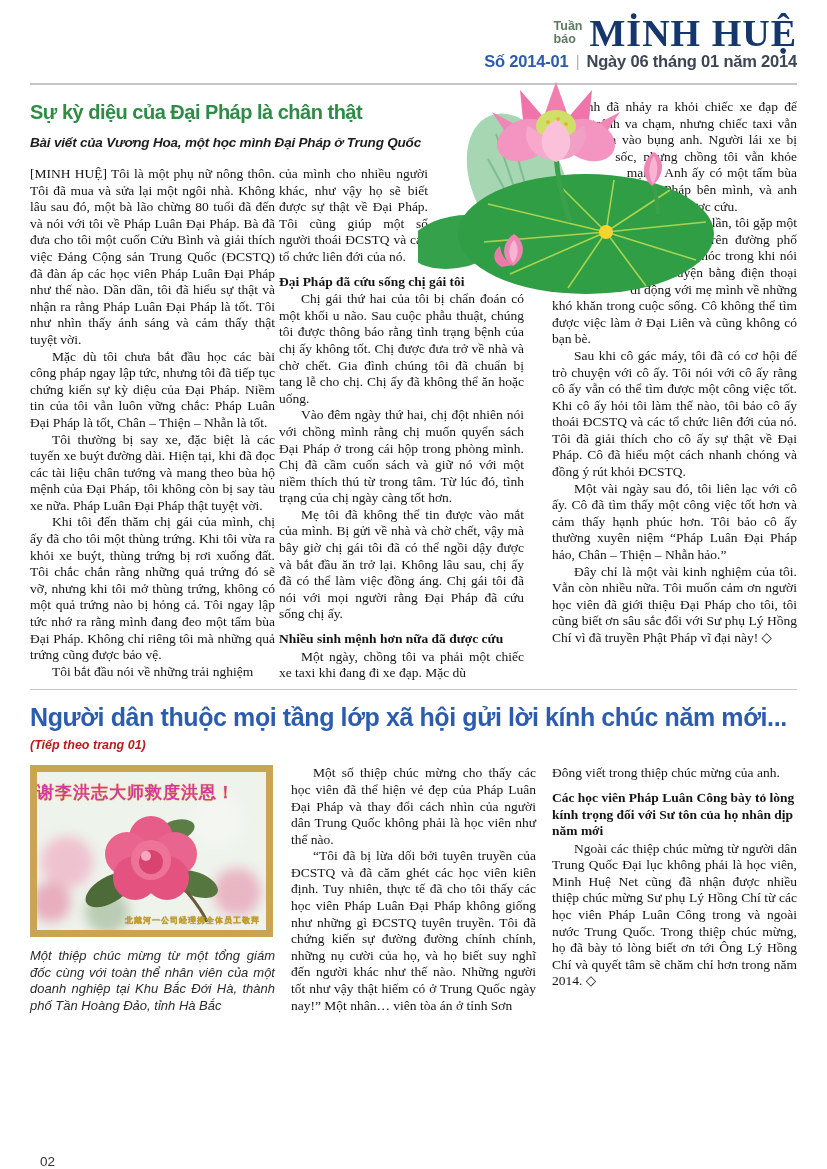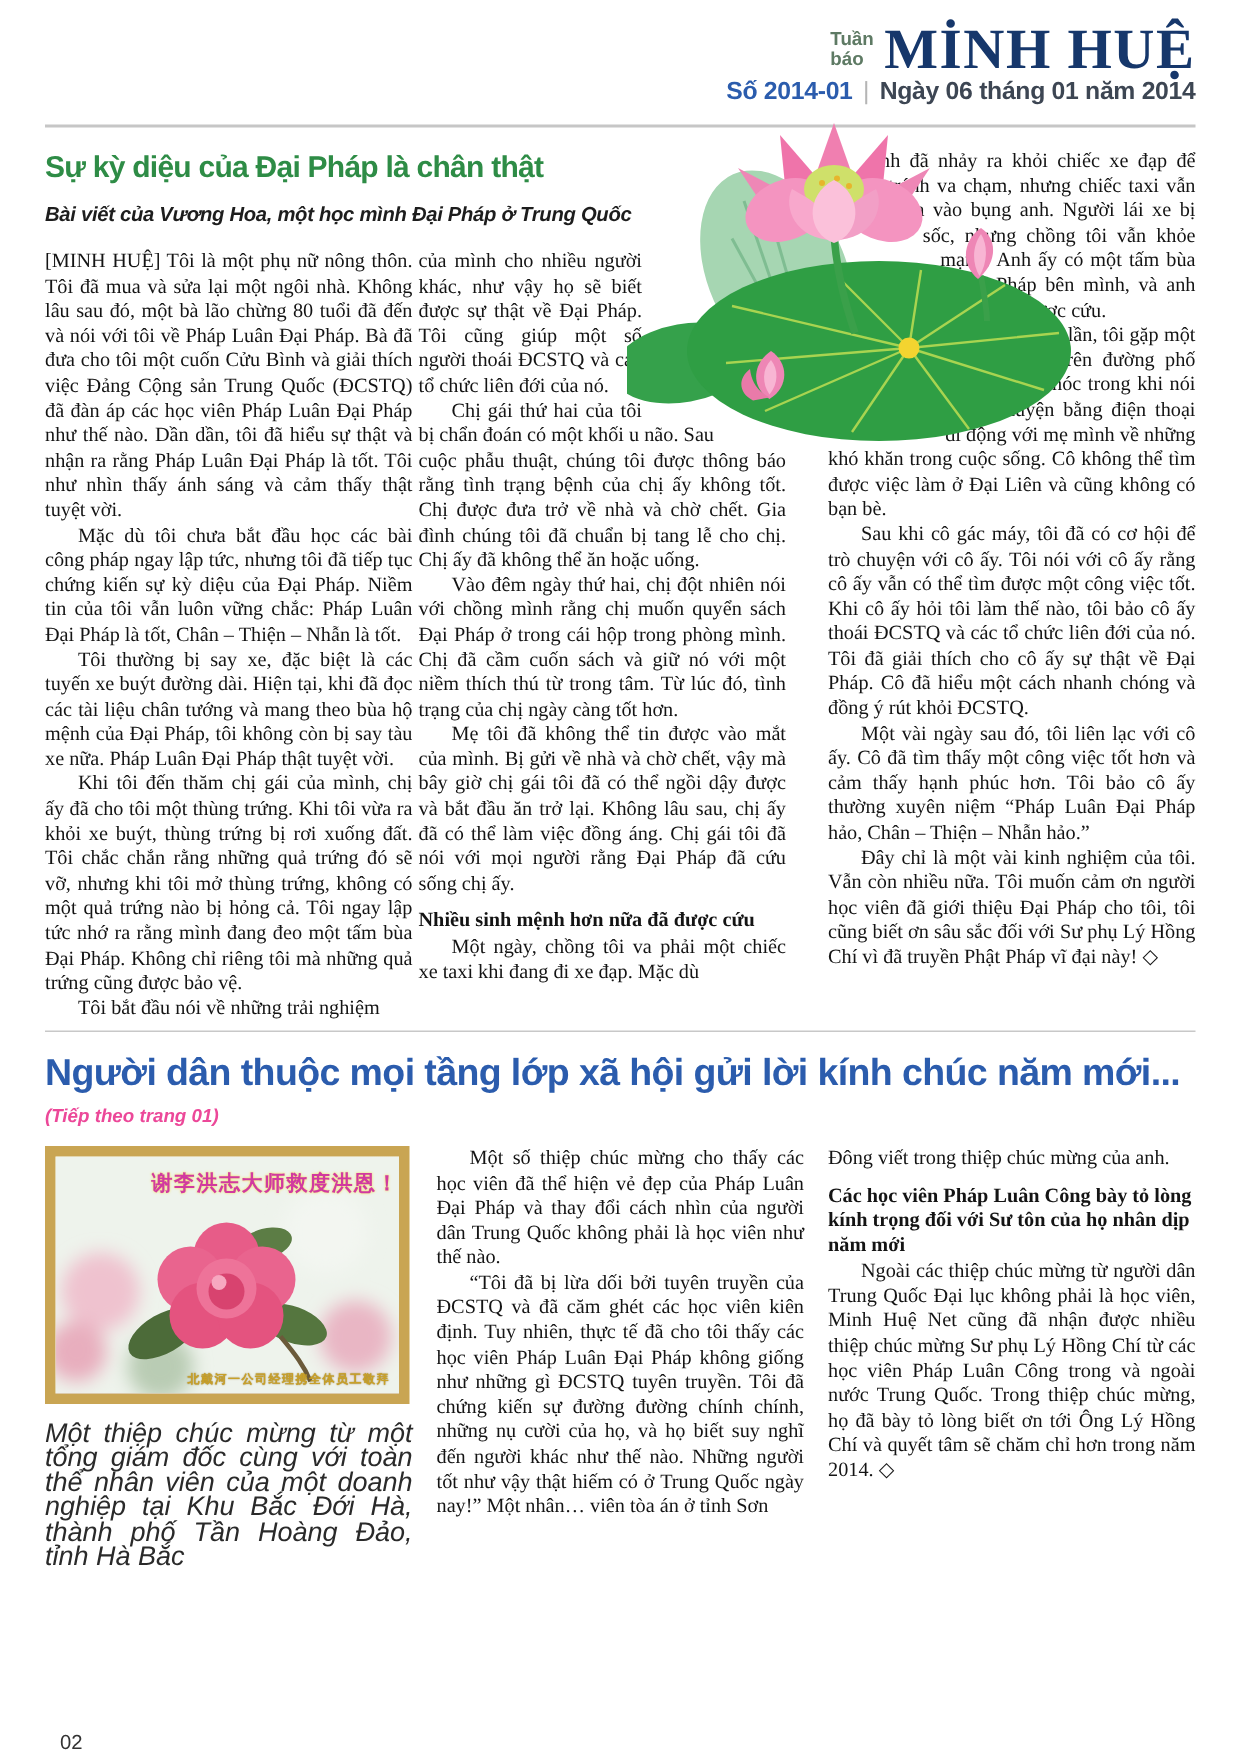--- a/index.html
+++ b/index.html
@@ -48,36 +48,36 @@
   
   .lotus { position:absolute; left:388px; top:64px; width:300px; height:238px; pointer-events:none; }
 
   
   .section-divider { border:none; border-top:1px solid #c8c8c8; margin:7px 0 0; }
 
   
   .a2-title { font-family:"Liberation Sans", sans-serif; font-weight:bold;
               font-size:25px; line-height:1.1; color:#2b5cad; margin:14px 0 7px; letter-spacing:-0.4px; }
   .a2-continued { font-family:"Liberation Sans", sans-serif; font-style:italic; font-weight:bold;
-                  font-size:12.5px; color:#ec4899; margin-bottom:13px; }
+                  font-size:12.5px; color:#b91c1c; margin-bottom:13px; }
   .a2-columns { display:flex; gap:16px; }
 
   
   .card-figure { width:245px; }
   .card { position:relative; width:229px; height:158px; border:7px solid #c9a553;
           background:linear-gradient(135deg,#f2f6ef 0%, #e9efe6 45%, #f7f4f0 100%);
           box-shadow: inset 0 0 0 1px #d9cde6; overflow:hidden; }
   .card-svg { position:absolute; inset:0; width:100%; height:100%; }
-  .card-headline { position:absolute; top:9px; left:0; right:0; text-align:right;
-                   font-size:14px; font-weight:bold; color:#d13aa0; letter-spacing:1px;
+  .card-headline { position:absolute; top:9px; left:0; right:0; text-align:left;
+                   font-size:17px; font-weight:bold; color:#d13aa0; letter-spacing:1px;
                    text-shadow:0 0 2px #f3e27a, 0 0 1px #f3e27a; }
   .card-footerline { position:absolute; bottom:4px; right:6px; font-size:8px; font-weight:bold;
                      color:#c9a028; letter-spacing:1px; text-shadow:0 0 1px #8a6d14; }
   .card-caption { font-family:"Liberation Sans", sans-serif; font-style:italic;
-                  font-size:18px; line-height:16.5px; color:#2a2a2a; margin-top:11px; text-align:justify; }
+                  font-size:13px; line-height:16.5px; color:#2a2a2a; margin-top:11px; text-align:justify; }
 
   .page-number { position:absolute; left:10px; bottom:14px; font-family:"Liberation Sans", sans-serif;
                  font-size:13.5px; color:#333; }
 </style>
 </head>
 <body>
 
 <div class="page">
 
   <div class="masthead">
@@ -145,20 +145,21 @@
       <div class="a1-columns">
         <div class="ncol">
           <p class="noindent">[MINH HUỆ] Tôi là một phụ nữ nông thôn. Tôi đã mua và sửa lại một ngôi nhà. Không lâu sau đó, một bà lão chừng 80 tuổi đã đến và nói với tôi về Pháp Luân Đại Pháp. Bà đã đưa cho tôi một cuốn Cửu Bình và giải thích việc Đảng Cộng sản Trung Quốc (ĐCSTQ) đã đàn áp các học viên Pháp Luân Đại Pháp như thế nào. Dần dần, tôi đã hiểu sự thật và nhận ra rằng Pháp Luân Đại Pháp là tốt. Tôi như nhìn thấy ánh sáng và cảm thấy thật tuyệt vời.</p>
           <p>Mặc dù tôi chưa bắt đầu học các bài công pháp ngay lập tức, nhưng tôi đã tiếp tục chứng kiến sự kỳ diệu của Đại Pháp. Niềm tin của tôi vẫn luôn vững chắc: Pháp Luân Đại Pháp là tốt, Chân – Thiện – Nhẫn là tốt.</p>
           <p>Tôi thường bị say xe, đặc biệt là các tuyến xe buýt đường dài. Hiện tại, khi đã đọc các tài liệu chân tướng và mang theo bùa hộ mệnh của Đại Pháp, tôi không còn bị say tàu xe nữa. Pháp Luân Đại Pháp thật tuyệt vời.</p>
           <p>Khi tôi đến thăm chị gái của mình, chị ấy đã cho tôi một thùng trứng. Khi tôi vừa ra khỏi xe buýt, thùng trứng bị rơi xuống đất. Tôi chắc chắn rằng những quả trứng đó sẽ vỡ, nhưng khi tôi mở thùng trứng, không có một quả trứng nào bị hỏng cả. Tôi ngay lập tức nhớ ra rằng mình đang đeo một tấm bùa Đại Pháp. Không chỉ riêng tôi mà những quả trứng cũng được bảo vệ.</p>
           <p>Tôi bắt đầu nói về những trải nghiệm</p>
         </div>
         <div class="ncol">
           <p class="noindent"><span class="sp-r1" aria-hidden="true"></span><span class="sp-r2" aria-hidden="true"></span><span>của mình cho nhiều người khác, như vậy họ sẽ biết được sự thật về Đại Pháp. Tôi cũng giúp một số người thoái ĐCSTQ và các tổ chức liên đới của nó.</span></p>
+          <p class="subhead">Đại Pháp đã cứu sống chị gái tôi</p>
           <p>Chị gái thứ hai của tôi bị chẩn đoán có một khối u não. Sau cuộc phẫu thuật, chúng tôi được thông báo rằng tình trạng bệnh của chị ấy không tốt. Chị được đưa trở về nhà và chờ chết. Gia đình chúng tôi đã chuẩn bị tang lễ cho chị. Chị ấy đã không thể ăn hoặc uống.</p>
           <p>Vào đêm ngày thứ hai, chị đột nhiên nói với chồng mình rằng chị muốn quyển sách Đại Pháp ở trong cái hộp trong phòng mình. Chị đã cầm cuốn sách và giữ nó với một niềm thích thú từ trong tâm. Từ lúc đó, tình trạng của chị ngày càng tốt hơn.</p>
           <p>Mẹ tôi đã không thể tin được vào mắt của mình. Bị gửi về nhà và chờ chết, vậy mà bây giờ chị gái tôi đã có thể ngồi dậy được và bắt đầu ăn trở lại. Không lâu sau, chị ấy đã có thể làm việc đồng áng. Chị gái tôi đã nói với mọi người rằng Đại Pháp đã cứu sống chị ấy.</p>
           <p class="subhead">Nhiều sinh mệnh hơn nữa đã được cứu</p>
           <p>Một ngày, chồng tôi va phải một chiếc xe taxi khi đang đi xe đạp. Mặc dù</p>
         </div>
       </div>
     </div>
     <div class="col3">
       <p class="noindent"><span class="sp-l1" aria-hidden="true"></span><span>anh đã nhảy ra khỏi chiếc xe đạp để tránh va chạm, nhưng chiếc taxi vẫn va vào bụng anh. Người lái xe bị sốc, nhưng chồng tôi vẫn khỏe mạnh. Anh ấy có một tấm bùa Đại Pháp bên mình, và anh ấy đã được cứu.</span></p>

